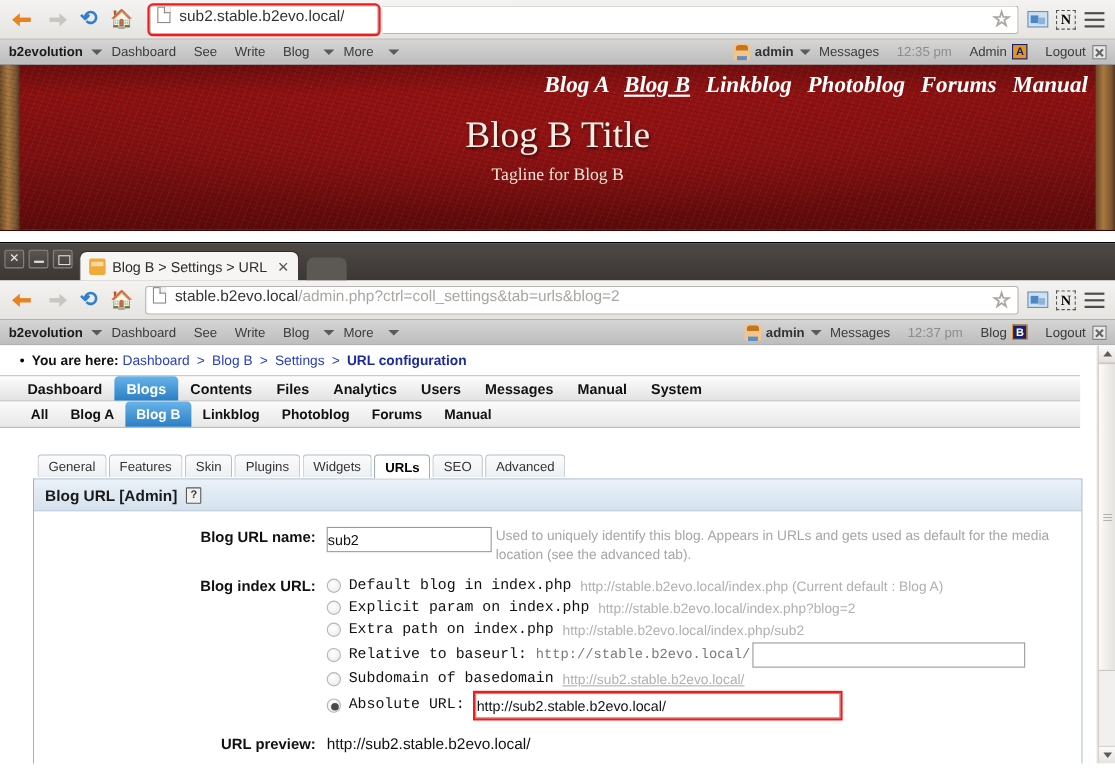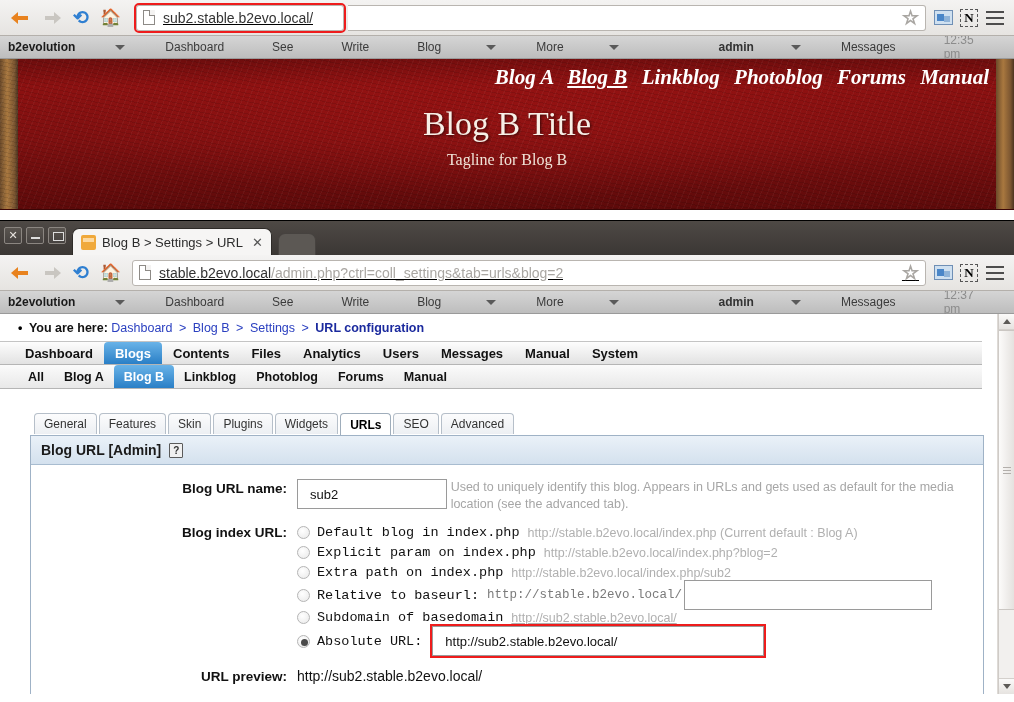--- a/index.html
+++ b/index.html
@@ -60,25 +60,24 @@
   .home-ico { font-size: 17px; line-height: 1; }
 
   .urlbar {
     flex: 1 1 auto;
     height: 26px;
     margin: 0 4px 0 6px;
     background: #fff;
     border: 1px solid #b9b5b0;
     border-radius: 3px;
     display: flex;
-    align-items: center;
+    align-items: flex-start;
     padding: 0 6px;
     position: relative;
     min-width: 0;
-    text-decoration: underline;
   }
   .urlbar.highlight {
     outline: 2px solid #ee1c1c;
     outline-offset: 0px;
     border-color: #b9b5b0;
     flex: 0 0 auto;
     width: 208px;
     margin-left: 10px;
   }
   .page-ico {
@@ -138,21 +137,20 @@
   
   .evobar {
     height: 23px;
     background: linear-gradient(#d5d5d5, #bdbdbd);
     border-bottom: 1px solid #9a9a9a;
     display: flex;
     align-items: center;
     font-size: 12px;
     color: #333;
     padding: 8px 8px;
-    gap: 32px;
   }
   .evobar .brand { font-weight: bold; color: #1a1a1a; margin-right: 3px; }
   .evobar .item { padding: 0 8px; white-space: nowrap; color: #3b3b3b; }
   .evobar .caret {
     display: inline-block;
     width: 0; height: 0;
     border-left: 5px solid transparent;
     border-right: 5px solid transparent;
     border-top: 5px solid #5a5a5a;
     margin-left: 5px;
@@ -443,23 +441,23 @@
     font-weight: bold;
     font-size: 13.5px;
     color: #111;
     flex: 0 0 auto;
     padding-top: 2px;
   }
   .fctrl { flex: 1 1 auto; min-width: 0; }
 
   input.txt {
     border: 1px solid #9a9a9a;
-    height: 30px;
+    height: 23px;
     font-size: 13px;
-    padding: 1px 12px;
+    padding: 1px 0;
     font-family: "Liberation Sans", sans-serif;
     color: #111;
     background: #fff;
     vertical-align: middle;
   }
   input.txt.red {
     outline: 2px solid #ee1c1c;
     outline-offset: 0;
   }
   .hint {

